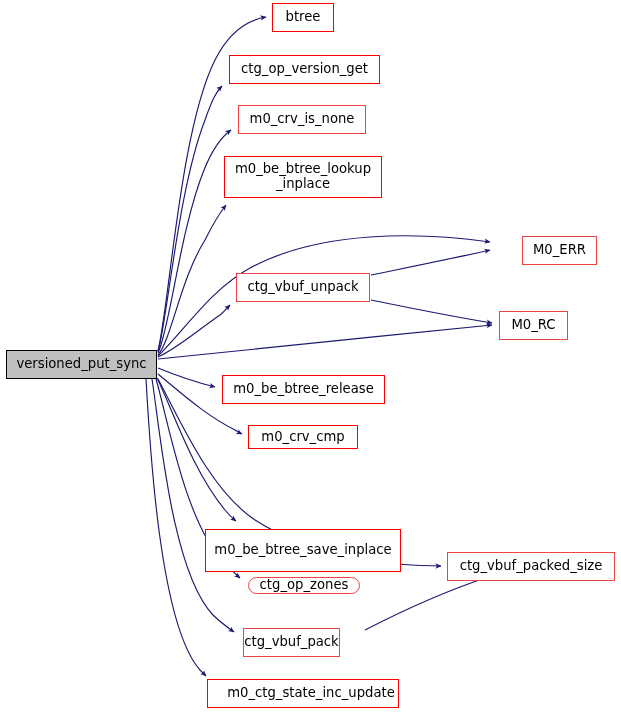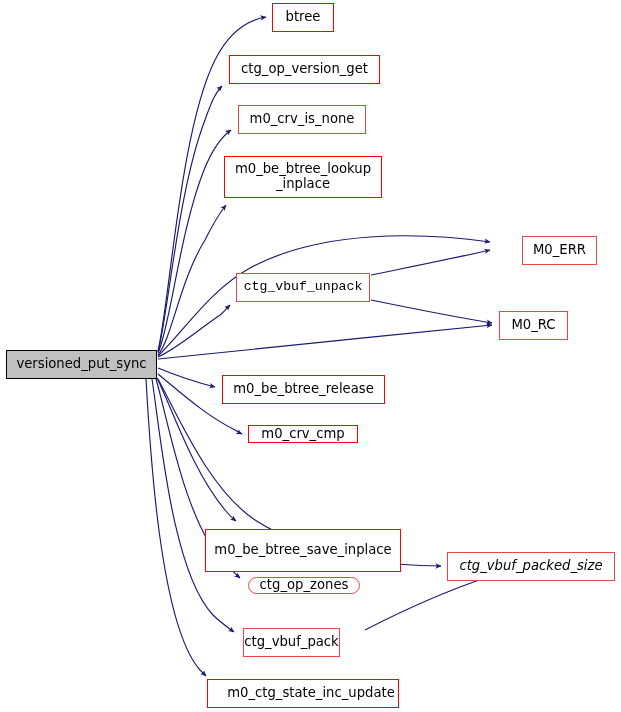--- a/index.html
+++ b/index.html
@@ -78,22 +78,22 @@
       <path d="M 371,300 C 410,308 455,317 492,323" fill="none" stroke="#191970" stroke-width="1.15" marker-end="url(#arrow)"></path>
       <path d="M 365,630 C 400,612 440,593 488,577" fill="none" stroke="#191970" stroke-width="1.15" marker-end="url(#arrow)"></path>
     </svg>
 <div class="node current" style="left: 6px; top: 350px; width: 151px; height: 29px;"><span class="label">versioned_put_sync</span></div>
     <div class="node red" style="left: 272px; top: 3px; width: 62px; height: 29px;"><span class="label">btree</span></div>
     <div class="node red" style="left: 229px; top: 55px; width: 151px; height: 29px;"><span class="label">ctg_op_version_get</span></div>
     <div class="node" style="left: 238px; top: 105px; width: 128px; height: 29px;"><span class="label">m0_crv_is_none</span></div>
     <div class="node red" style="left: 224px; top: 156px; width: 158px; height: 42px;"><span class="label">m0_be_btree_lookup
 _inplace</span></div>
     <div class="node" style="left: 497px; top: 236px; width: 75px; height: 29px; margin-left: 25px;"><span class="label">M0_ERR</span></div>
-    <div class="node" style="left: 236px; top: 273px; width: 134px; height: 29px; font-family: Liberation Mono, monospace;"><span class="label">ctg_vbuf_unpack</span></div>
+    <div class="node" style="left: 236px; top: 273px; width: 134px; height: 29px;"><span class="label">ctg_vbuf_unpack</span></div>
     <div class="node" style="left: 499px; top: 311px; width: 69px; height: 29px;"><span class="label">M0_RC</span></div>
     <div class="node red" style="left: 222px; top: 375px; width: 163px; height: 29px;"><span class="label">m0_be_btree_release</span></div>
-    <div class="node red" style="left: 248px; top: 425px; width: 110px; height: 18px;"><span class="label">m0_crv_cmp</span></div>
+    <div class="node red" style="left: 248px; top: 425px; width: 110px; height: 24px;"><span class="label">m0_crv_cmp</span></div>
     <div class="node red" style="left: 205px; top: 529px; width: 196px; height: 43px; align-items: center;"><span class="label">m0_be_btree_save_inplace</span></div>
-    <div class="node" style="left: 447px; top: 552px; width: 168px; height: 29px; font-style: italic;"><span class="label">ctg_vbuf_packed_size</span></div>
+    <div class="node" style="left: 447px; top: 552px; width: 168px; height: 29px;"><span class="label">ctg_vbuf_packed_size</span></div>
     <div class="node" style="left: 248px; top: 577px; width: 112px; height: 17px; border-radius: 14px;"><span class="label">ctg_op_zones</span></div>
     <div class="node" style="left: 243px; top: 628px; width: 97px; height: 29px;"><span class="label">ctg_vbuf_pack</span></div>
     <div class="node red" style="left: 207px; top: 679px; width: 192px; height: 29px; padding-left: 16px;"><span class="label">m0_ctg_state_inc_update</span></div>
   </div>
 
 </body></html>

